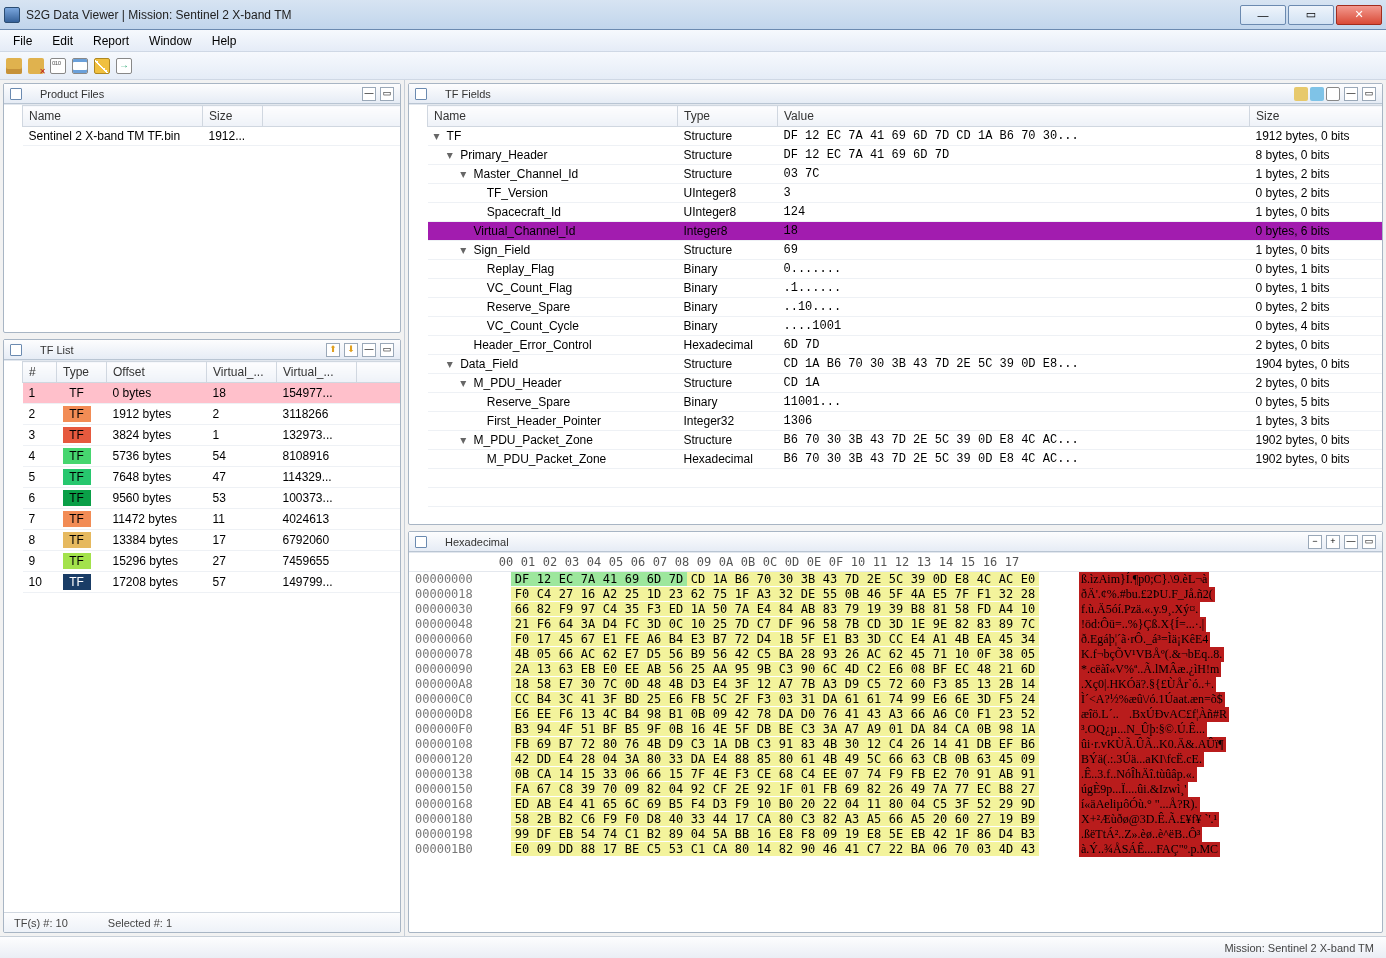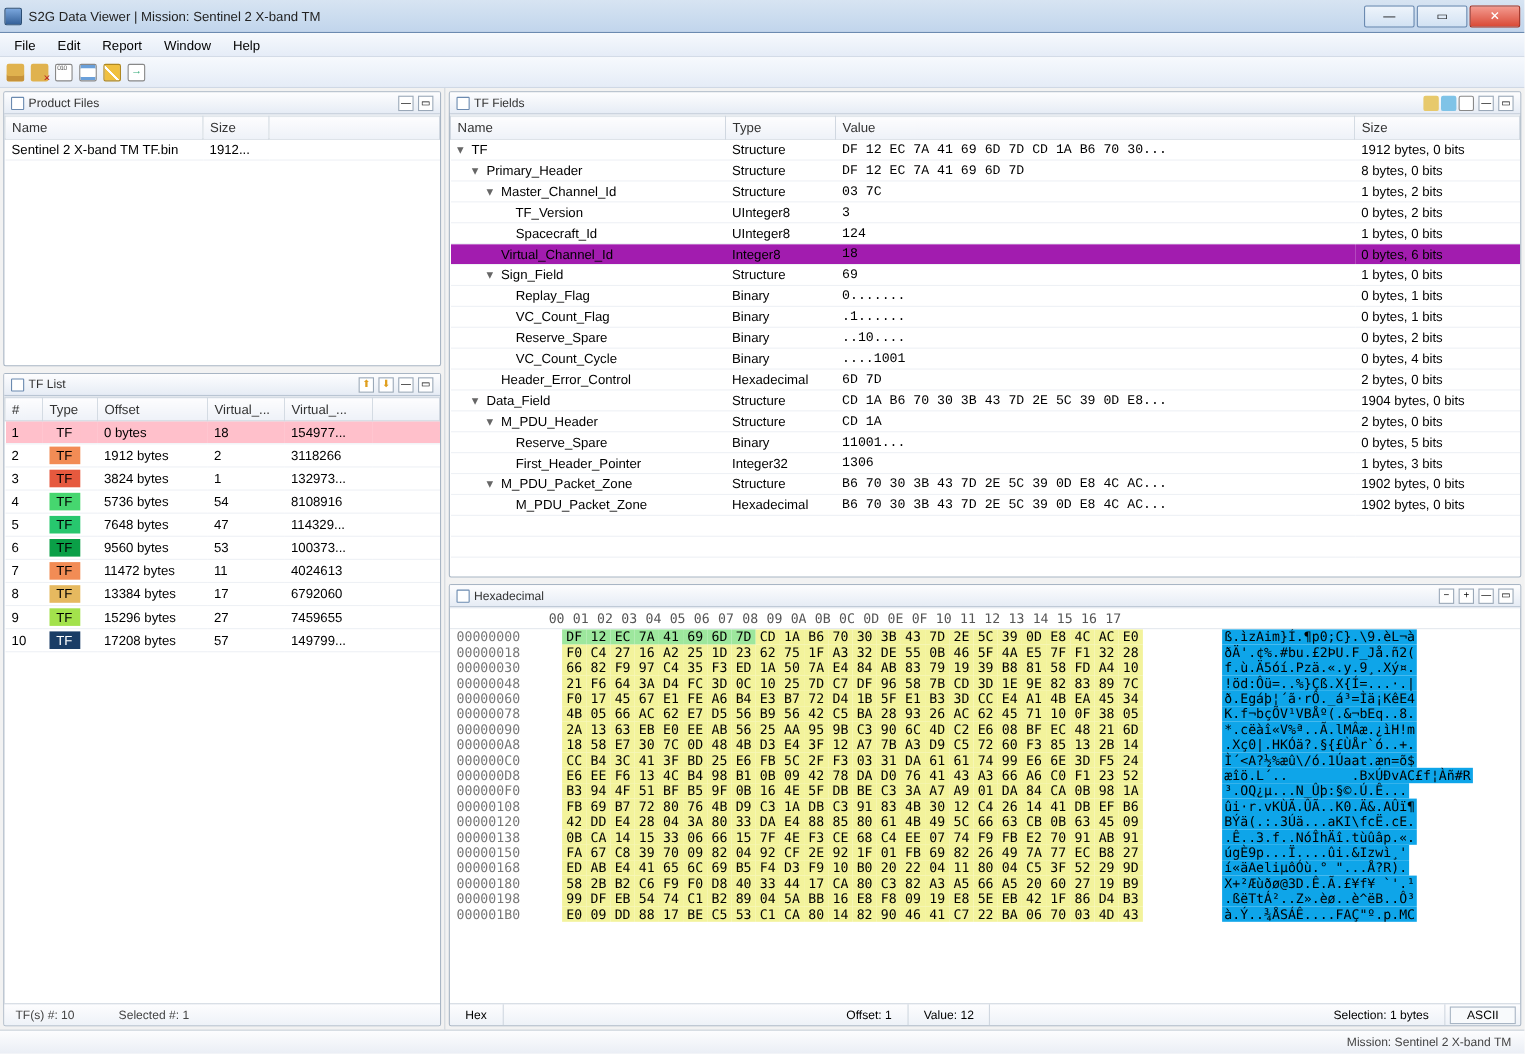--- a/index.html
+++ b/index.html
@@ -30,32 +30,32 @@
   .ic-wand { background: linear-gradient(45deg,#f0c040 40%,#fff 40% 50%,#f0c040 50%); border:1px solid #b08820;}
   .ic-export { background: #fff; border:1px solid #888; position:relative;}
   .ic-export::after { content:"→"; color:#3a7; font-size:10px; position:absolute; top:0; left:2px;}
 
   
   .main { flex: 1; display: flex; min-height: 0; background:#f2f2f2; }
   .col-left { width: 405px; display: flex; flex-direction: column; min-height:0; border-right:1px solid #c7cfd8; background:#f2f2f2;}
   .col-right { flex: 1; display: flex; flex-direction: column; min-height:0; background:#f2f2f2;}
 
   .panel { display:flex; flex-direction:column; min-height:0; margin:3px; border:1px solid #a8b5c4; background:#fff; border-radius:2px; }
-  .panel-header { height:20px; background: linear-gradient(#fdfdfe,#e6ecf5); border-bottom:1px solid #b9c5d3; display:flex; align-items:center; padding:0 6px; gap:4px; position:relative;}
+  .panel-header { height:20px; background: linear-gradient(#fdfdfe,#e6ecf5); border-bottom:1px solid #b9c5d3; display:flex; align-items:center; padding:0 6px; gap:18px; position:relative;}
   .panel-header .ph-icon { width:12px; height:12px; border:1px solid #6b8ab0; background:#fff; border-radius:1px;}
   .panel-header .ph-title { flex:1; font-size:11px; color:#333;}
   .panel-header .ph-ctrls { display:flex; gap:4px; align-items:center;}
   .ph-ctrl { width:14px; height:14px; border:1px solid #9aa8b8; background:#fff; display:flex; align-items:center; justify-content:center; font-size:9px; line-height:1; cursor:pointer;}
   .ph-arrow-up::before{content:"⬆"; color:#e0a020;}
   .ph-arrow-dn::before{content:"⬇"; color:#e0a020;}
   .ph-min::before{content:"—";}
   .ph-max::before{content:"▭";}
   .panel-body { flex:1; overflow:auto; border-top:1px solid #e2e7ee;}
 
-  .table { width:100%; border-collapse:collapse; table-layout:fixed; font-size:12px;}
+  .table { width:100%; border-collapse:collapse; table-layout:fixed; font-size:12px;margin-left:18px;}
   .table th { text-align:left; font-weight:normal; background: linear-gradient(#fdfdfe,#eef2f8); border:1px solid #d0d7e0; padding:3px 6px; color:#333; position:sticky; top:0;}
   .table td { border-bottom:1px solid #eef1f5; padding:2px 6px; overflow:hidden; text-overflow:ellipsis; white-space:nowrap;}
 
   
   .chip { display:inline-block; min-width:28px; padding:1px 6px; text-align:center; color:#000;}
   .row-sel td { background:#ffc0cb !important; }
 
   
   .tree-indent { display:inline-block; }
   .tree-toggle { display:inline-block; width:10px; color:#666; }
@@ -67,21 +67,21 @@
   .hex-wrapper { display:flex; flex-direction:column; height:100%; }
   .hex-header-row { display:flex; font-family:Consolas,monospace; font-size:12px; padding:2px 6px; border-bottom:1px solid #e4e8ee; color:#555;align-items:flex-end;}
   .hex-addrcol { width:80px; }
   .hex-cols { flex:0 0 auto; }
   .hex-body { flex:1; overflow:auto; font-family:Consolas,monospace; font-size:12px; }
   .hex-line { display:flex; padding:0 6px;gap:16px; }
   .hex-addr { width:80px; color:#777; }
   .hex-bytes { white-space:pre; }
   .byte { display:inline-block; width:22px; text-align:center; background:#f3f39c; }
   .byte.hl { background:#9de79d; }
-  .hex-ascii { margin-left:56px; white-space:pre; background:#0ea5e9; padding:0 2px;}
+  .hex-ascii { margin-left:24px; white-space:pre; background:#b91c1c; padding:0 2px;font-family:Liberation Serif, serif;}
 
   .hex-status { height:20px; border-top:1px solid #d0d7e0; display:flex; align-items:center; font-size:11px; background:linear-gradient(#fdfdfe,#eef2f8);}
   .hex-status .cell { padding:0 14px; border-right:1px solid #d0d7e0; height:100%; display:flex; align-items:center;}
   .hex-status .spacer{flex:1;}
   .ascii-btn { width:60px; text-align:center; border:1px solid #a8b5c4; margin:1px 4px; background:#f8fafc; font-size:11px; padding:1px 6px;}
 
   
   .tflist-status { height:20px; border-top:1px solid #d0d7e0; display:flex; align-items:center; padding:0 10px; gap:40px; font-size:11px; color:#444; background:linear-gradient(#fdfdfe,#eef2f8);}
   .app-status { height:22px; border-top:1px solid #c7cfd8; background:linear-gradient(#fdfdfe,#eaeef5); display:flex; align-items:center; justify-content:flex-end; padding:0 12px; font-size:11px; color:#444;}
   .panel-body { position:relative; }
@@ -546,29 +546,20 @@
                 <span class="hex-addr">00000198</span>
                 <span class="hex-bytes"><span class="byte">99</span><span class="byte">DF</span><span class="byte">EB</span><span class="byte">54</span><span class="byte">74</span><span class="byte">C1</span><span class="byte">B2</span><span class="byte">89</span><span class="byte">04</span><span class="byte">5A</span><span class="byte">BB</span><span class="byte">16</span><span class="byte">E8</span><span class="byte">F8</span><span class="byte">09</span><span class="byte">19</span><span class="byte">E8</span><span class="byte">5E</span><span class="byte">EB</span><span class="byte">42</span><span class="byte">1F</span><span class="byte">86</span><span class="byte">D4</span><span class="byte">B3</span></span>
                 <span class="hex-ascii">.ßëTtÁ²..Z».èø..è^ëB..Ô³</span>
               </div>
               <div class="hex-line">
                 <span class="hex-addr">000001B0</span>
                 <span class="hex-bytes"><span class="byte">E0</span><span class="byte">09</span><span class="byte">DD</span><span class="byte">88</span><span class="byte">17</span><span class="byte">BE</span><span class="byte">C5</span><span class="byte">53</span><span class="byte">C1</span><span class="byte">CA</span><span class="byte">80</span><span class="byte">14</span><span class="byte">82</span><span class="byte">90</span><span class="byte">46</span><span class="byte">41</span><span class="byte">C7</span><span class="byte">22</span><span class="byte">BA</span><span class="byte">06</span><span class="byte">70</span><span class="byte">03</span><span class="byte">4D</span><span class="byte">43</span></span>
                 <span class="hex-ascii">à.Ý..¾ÅSÁÊ....FAÇ"º.p.MC</span>
               </div>
             </div>
-          <div class="hex-status">
-            <div class="cell">Hex</div>
-            <div class="spacer"></div>
-            <div class="cell">Offset: 1</div>
-            <div class="cell">Value: 12</div>
-            <div class="spacer"></div>
-            <div class="cell">Selection: 1 bytes</div>
-            <div class="ascii-btn">ASCII</div>
-          </div>
         </div>
       </div>
     </div>
   </div>
 </div>
 
 <div class="app-status">
   <span>Mission: Sentinel 2 X-band TM</span>
 </div>
 

